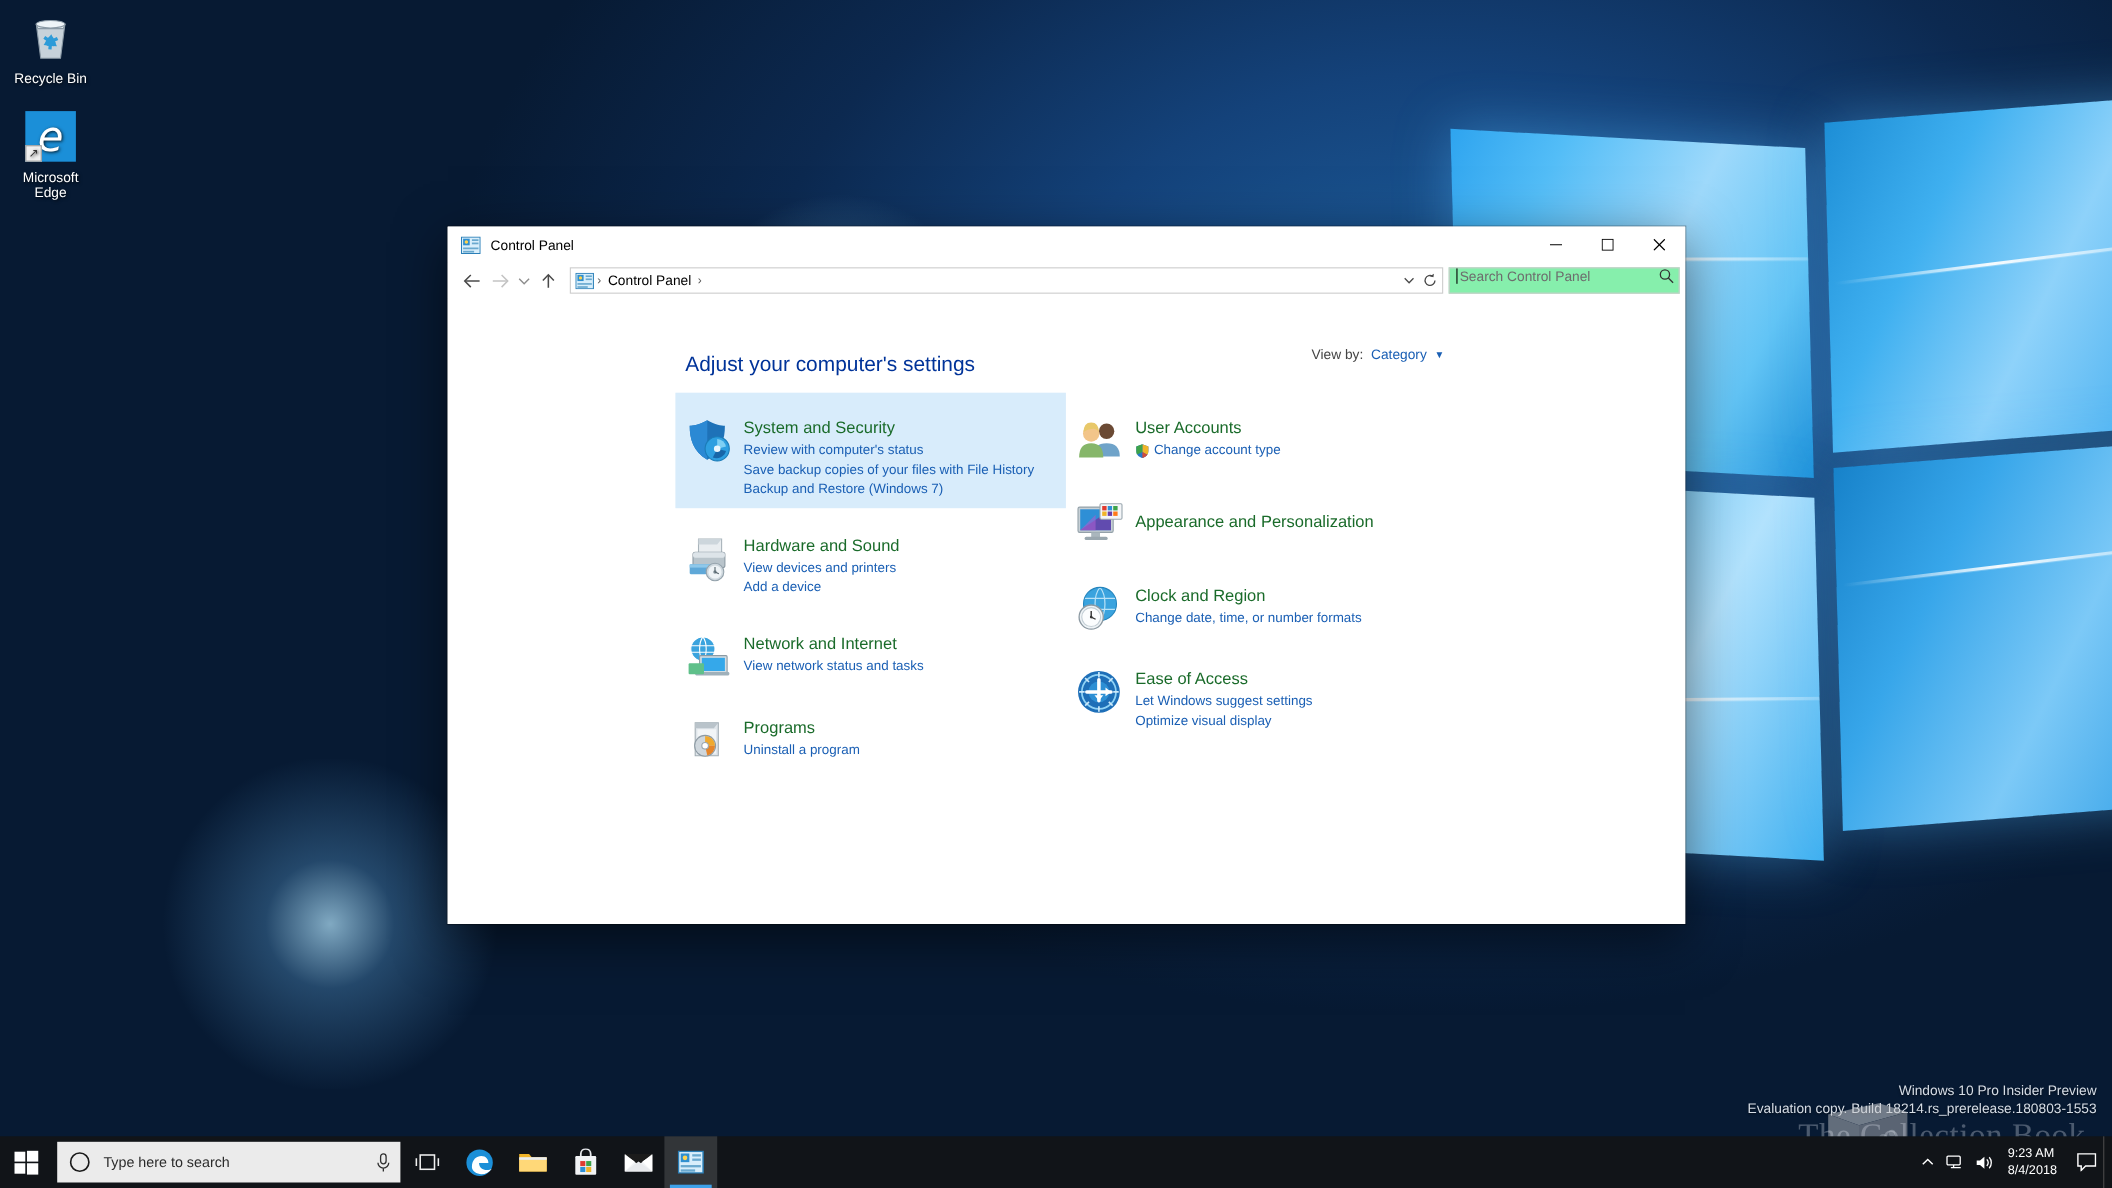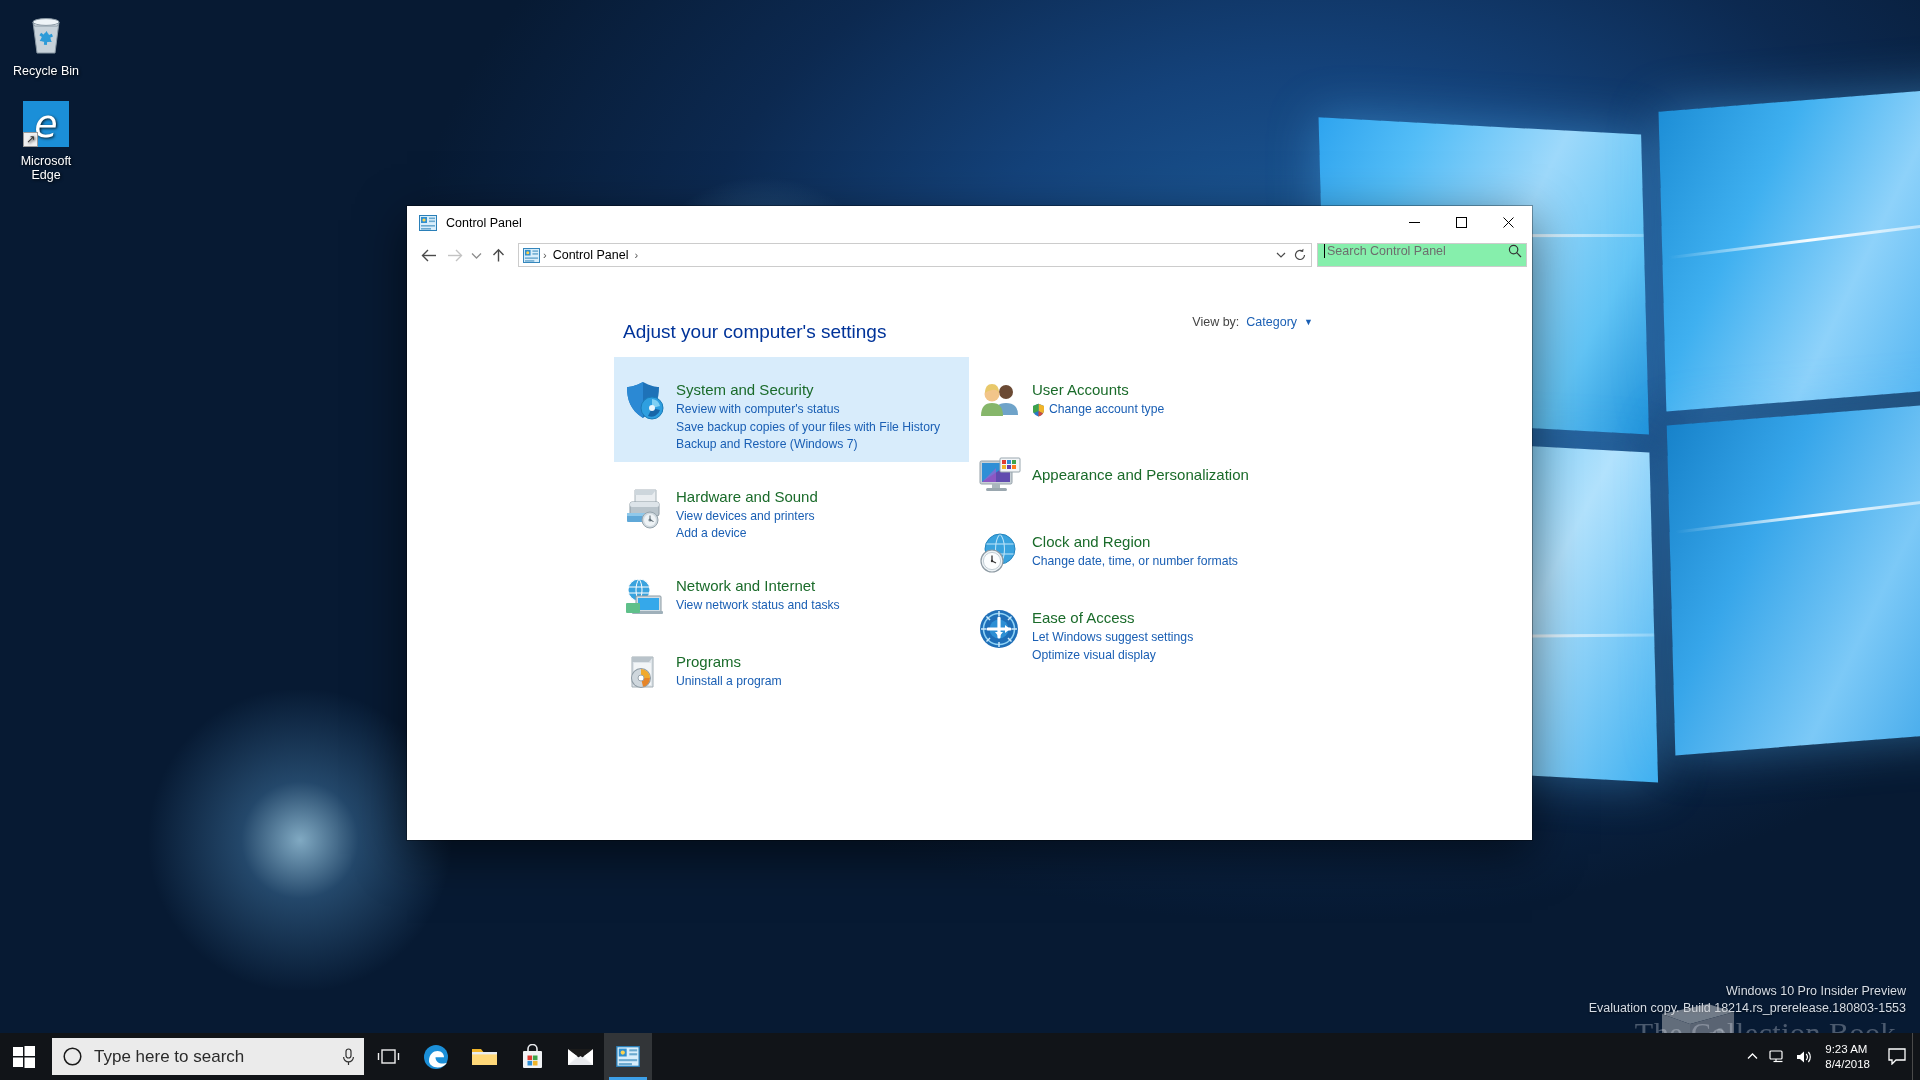--- a/index.html
+++ b/index.html
@@ -147,21 +147,21 @@
   
   #taskbar {
     position:absolute; left:0; bottom:0; width:1920px; height:47px;
     background:#111418; display:flex; align-items:center;
   }
   .start-btn { width:48px; height:47px; display:flex; align-items:center; justify-content:center; }
   .cortana {
     width:312px; height:37px; margin-left:4px; background:#ebebeb;
     display:flex; align-items:center; padding:0 8px 0 11px;
   }
-  .cortana .ph { flex:1; font-size:17px; color:#2b2b2b; margin-left:12px; }
+  .cortana .ph { flex:1; font-size:13px; color:#2b2b2b; margin-left:12px; }
   .tb-btn {
     width:48px; height:47px; display:flex; align-items:center; justify-content:center;
     position:relative;
   }
   .tb-btn.active { background:rgba(255,255,255,.14); }
   .tb-btn.active::after {
     content:""; position:absolute; left:5px; right:5px; bottom:0; height:3px; background:#3da0e8;
   }
   .tray { margin-left:auto; display:flex; align-items:center; height:47px; }
   .tray-ico { width:26px; display:flex; align-items:center; justify-content:center; }

